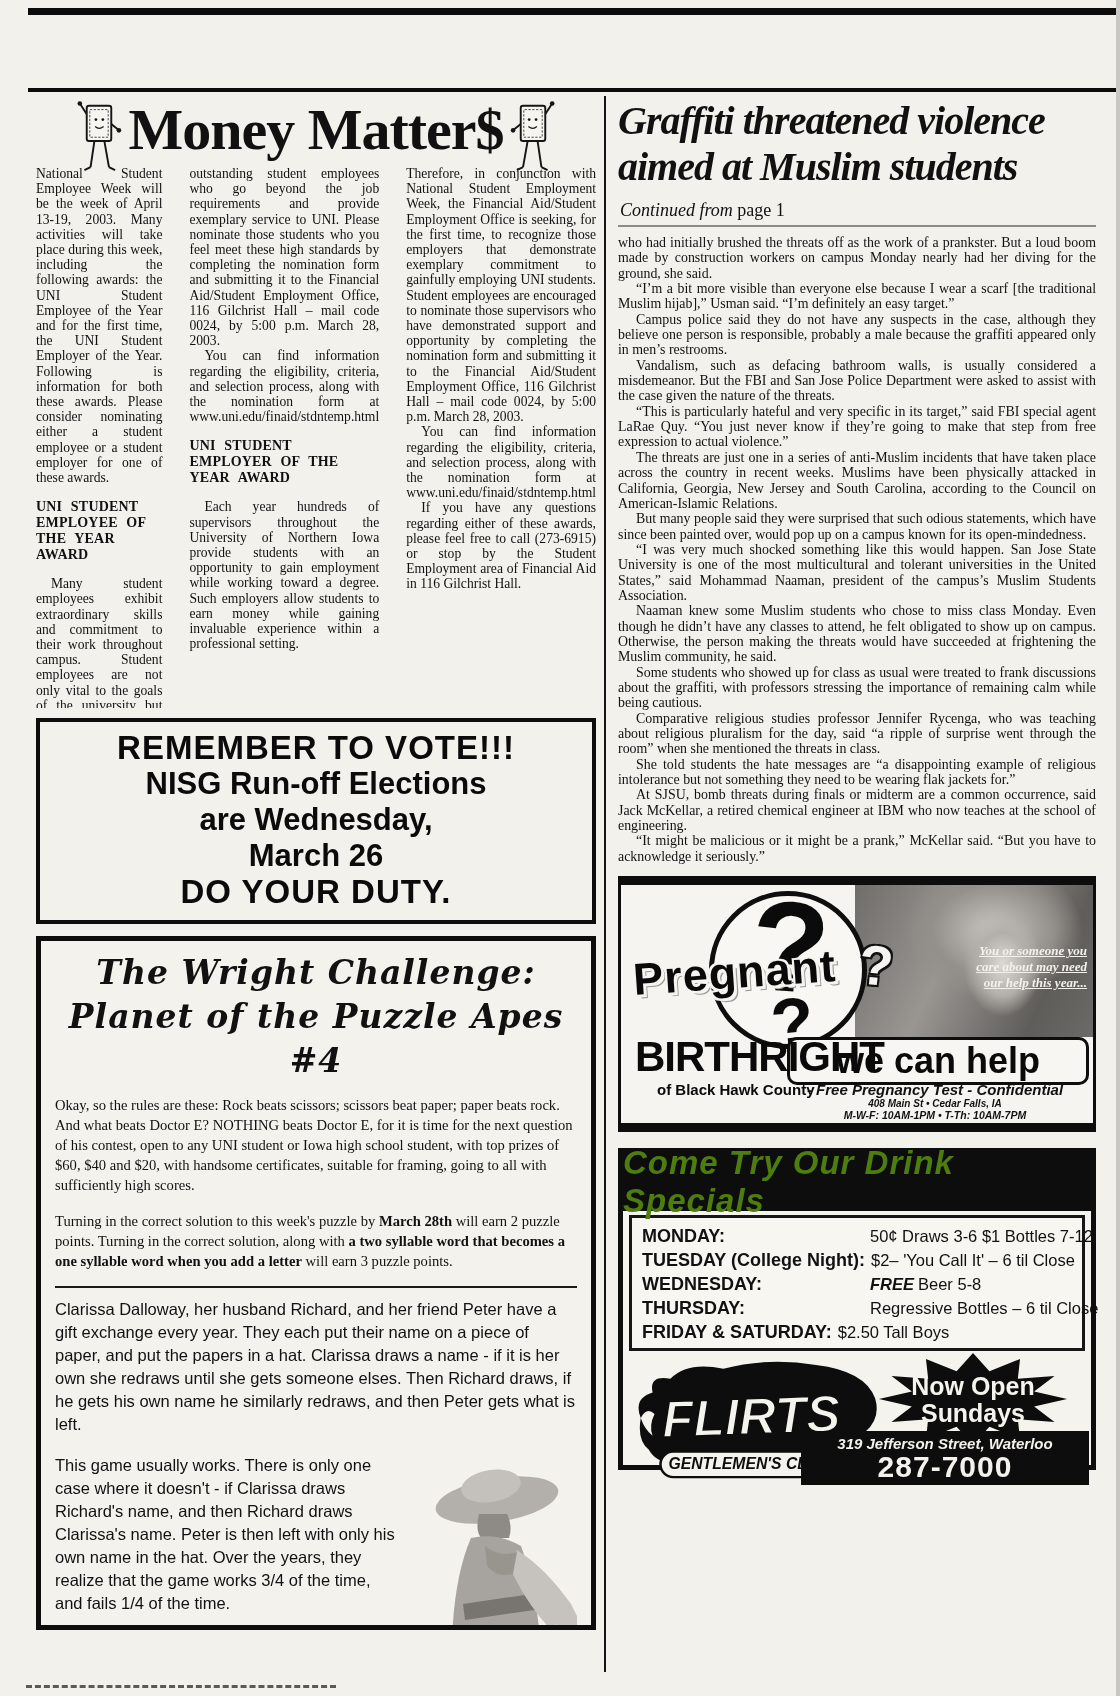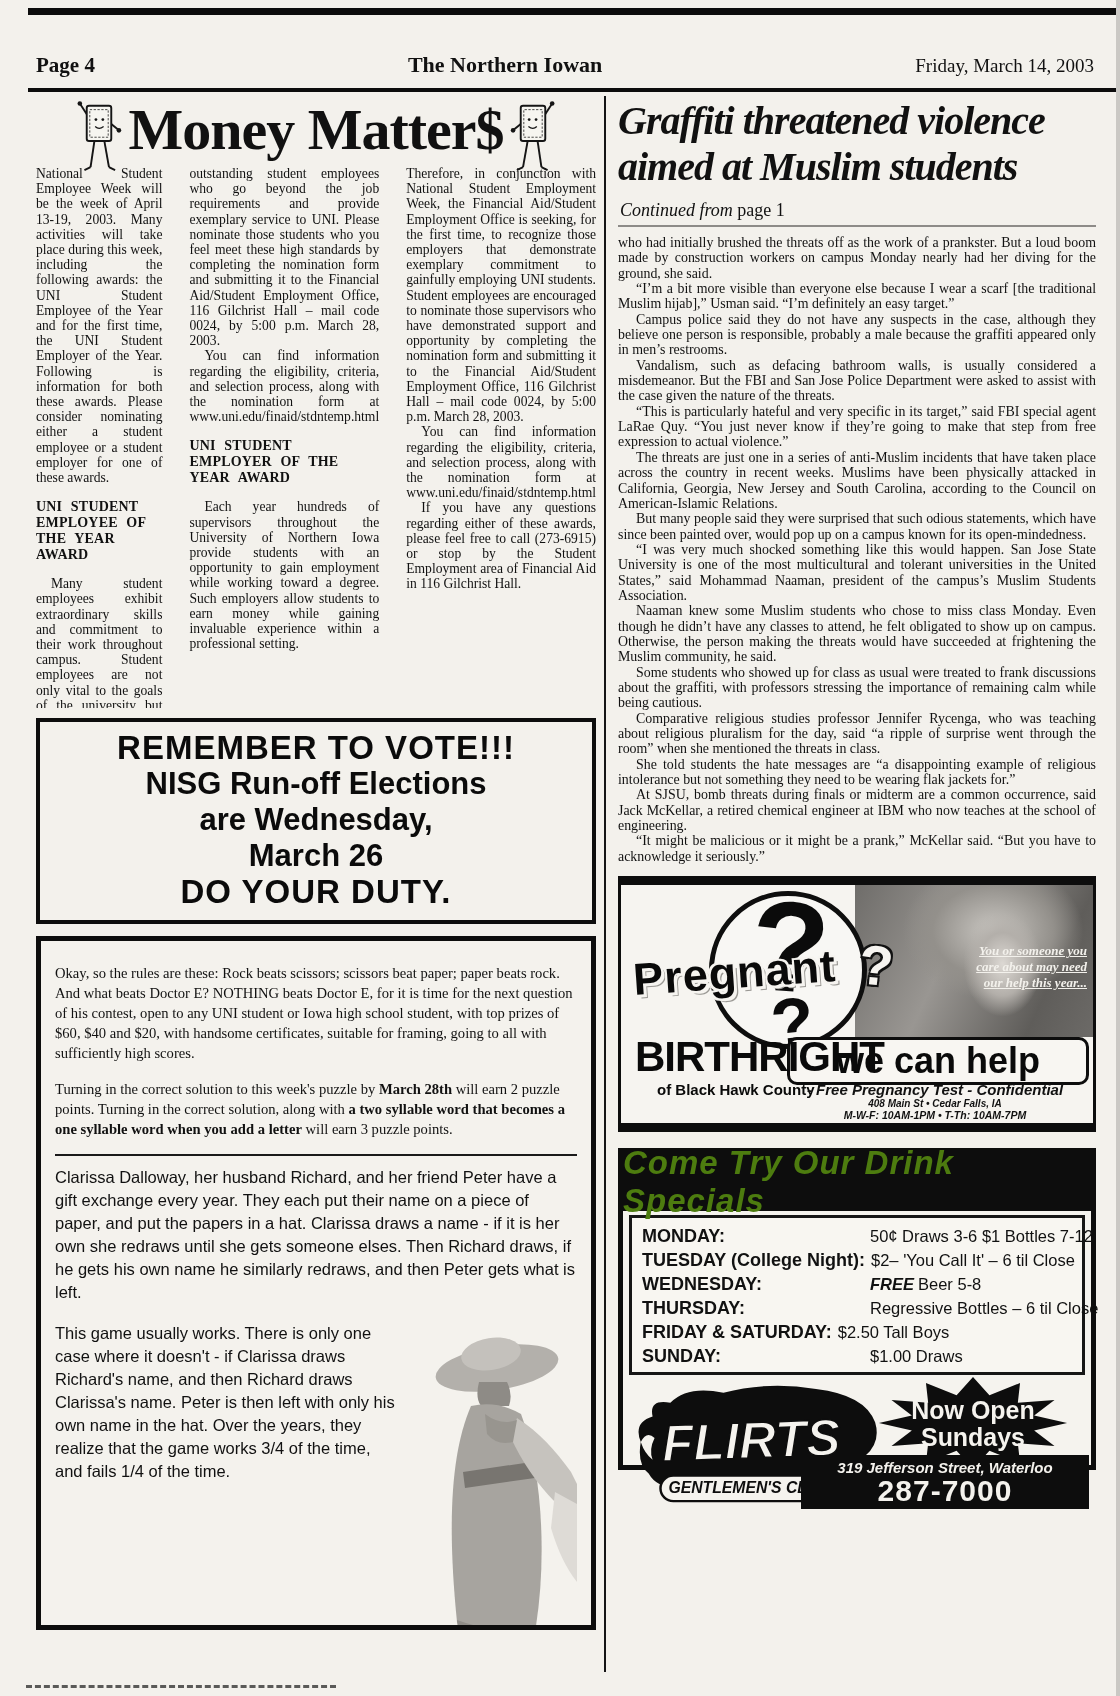--- a/index.html
+++ b/index.html
@@ -98,25 +98,20 @@
   .addr-bar .a1{font-weight:bold;font-style:italic;font-size:15px;}
   .addr-bar .a2{font-weight:900;font-size:30px;line-height:30px;letter-spacing:1px;}
 </style>
 </head>
 <body>
 
 <div class="page">
 
   <div class="topbar"></div>
 
-  <div class="hdr">
-    <span class="pg">Page 4</span>
-    <span class="mast">The Northern Iowan</span>
-    <span class="date">Friday, March 14, 2003</span>
-  </div>
   <div class="headrule"></div>
   <div class="vdivider"></div>
 
   <div class="leftsec">
 
     <div class="money-head">
       <svg class="mascot" viewBox="0 0 60 100">
         <line x1="16" y1="22" x2="5" y2="5" stroke="#151515" stroke-width="2.5"></line>
         <circle cx="5" cy="5" r="3" fill="#151515"></circle>
         <line x1="44" y1="30" x2="56" y2="40" stroke="#151515" stroke-width="2.5"></line>
@@ -171,20 +166,24 @@
 
     <div class="vote-box">
       <div class="v1">REMEMBER TO VOTE!!!</div>
       <div class="v2">NISG Run-off Elections</div>
       <div class="v2">are Wednesday,</div>
       <div class="v2">March 26</div>
       <div class="v1">DO YOUR DUTY.</div>
     </div>
 
     <div class="wright-box">
+      <div class="wr-title">
+        <div>The Wright Challenge:</div>
+        <div>Planet of the Puzzle Apes #4</div>
+      </div>
       <p class="wr-rules">Okay, so the rules are these: Rock beats scissors; scissors beat paper; paper beats rock. And what beats Doctor E? NOTHING beats Doctor E, for it is time for the next question of his contest, open to any UNI student or Iowa high school student, with top prizes of $60, $40 and $20, with handsome certificates, suitable for framing, going to all with sufficiently high scores.</p>
       <p class="wr-turning"><span>Turning in the correct solution to this week's puzzle by </span><b class="run">March 28th</b><span> will earn 2 puzzle points. Turning in the correct solution, along with </span><b class="run">a two syllable word that becomes a one syllable word when you add a letter</b><span> will earn 3 puzzle points.</span></p>
       <hr class="wr-rule">
       <div class="wr-puzzle">
         <p>Clarissa Dalloway, her husband Richard, and her friend Peter have a gift exchange every year. They each put their name on a piece of paper, and put the papers in a hat. Clarissa draws a name - if it is her own she redraws until she gets someone elses. Then Richard draws, if he gets his own name he similarly redraws, and then Peter gets what is left.</p>
         <svg class="woman-photo" viewBox="0 0 172 320">
           <ellipse cx="92" cy="46" rx="62" ry="22" fill="#b3b0ab" transform="rotate(-9 92 46)"></ellipse>
           <ellipse cx="86" cy="32" rx="30" ry="16" fill="#c4c1bc" transform="rotate(-9 86 32)"></ellipse>
           <path d="M74,60 Q70,76 76,84 L104,84 Q108,72 102,60 Z" fill="#8e8b86"></path>
           <path d="M66,84 C46,130 42,200 52,300 L58,312 L130,310 C142,240 138,150 116,92 Q92,78 66,84 Z" fill="#a7a49f"></path>
@@ -261,24 +260,20 @@
             <span class="deal"><b class="em">FREE</b><span>Beer  5-8</span></span>
           </div>
           <div class="drow">
             <span class="day">THURSDAY:</span>
             <span class="deal">Regressive Bottles – 6 til Close</span>
           </div>
           <div class="drow inline">
             <span class="day">FRIDAY &amp; SATURDAY:</span>
             <span class="deal">$2.50 Tall Boys</span>
           </div>
-          <div class="drow">
-            <span class="day">SUNDAY:</span>
-            <span class="deal">$1.00 Draws</span>
-          </div>
         </div>
         <div class="drinks-bottom">
           <svg class="flirts" viewBox="0 0 260 130">
             <path d="M14,62 Q6,42 26,36 Q22,18 44,22 Q62,4 98,12 Q142,0 192,8 Q242,14 252,42 Q258,62 242,76 Q252,96 226,106 Q192,122 142,112 Q92,120 62,108 Q32,112 22,94 Q10,84 14,62 Z" fill="#0d0d0d"></path>
             <path d="M14,62 Q20,50 28,58 Q22,70 26,80 Q18,74 14,62 Z" fill="#f5f3ee"></path>
             <text x="36" y="78" font-family="Liberation Sans, sans-serif" font-style="italic" font-weight="900" font-size="52" fill="#f5f3ee" stroke="#0d0d0d" stroke-width="1.5" transform="rotate(-2 130 70)">FLIRTS</text>
             <rect x="34" y="96" width="180" height="26" rx="13" fill="#f5f3ee" stroke="#0d0d0d" stroke-width="2.5"></rect>
             <text x="124" y="114" text-anchor="middle" font-family="Liberation Sans, sans-serif" font-style="italic" font-weight="bold" font-size="16" fill="#0d0d0d">GENTLEMEN'S CLUB</text>
           </svg>
           <svg class="burst" viewBox="0 0 200 100">

